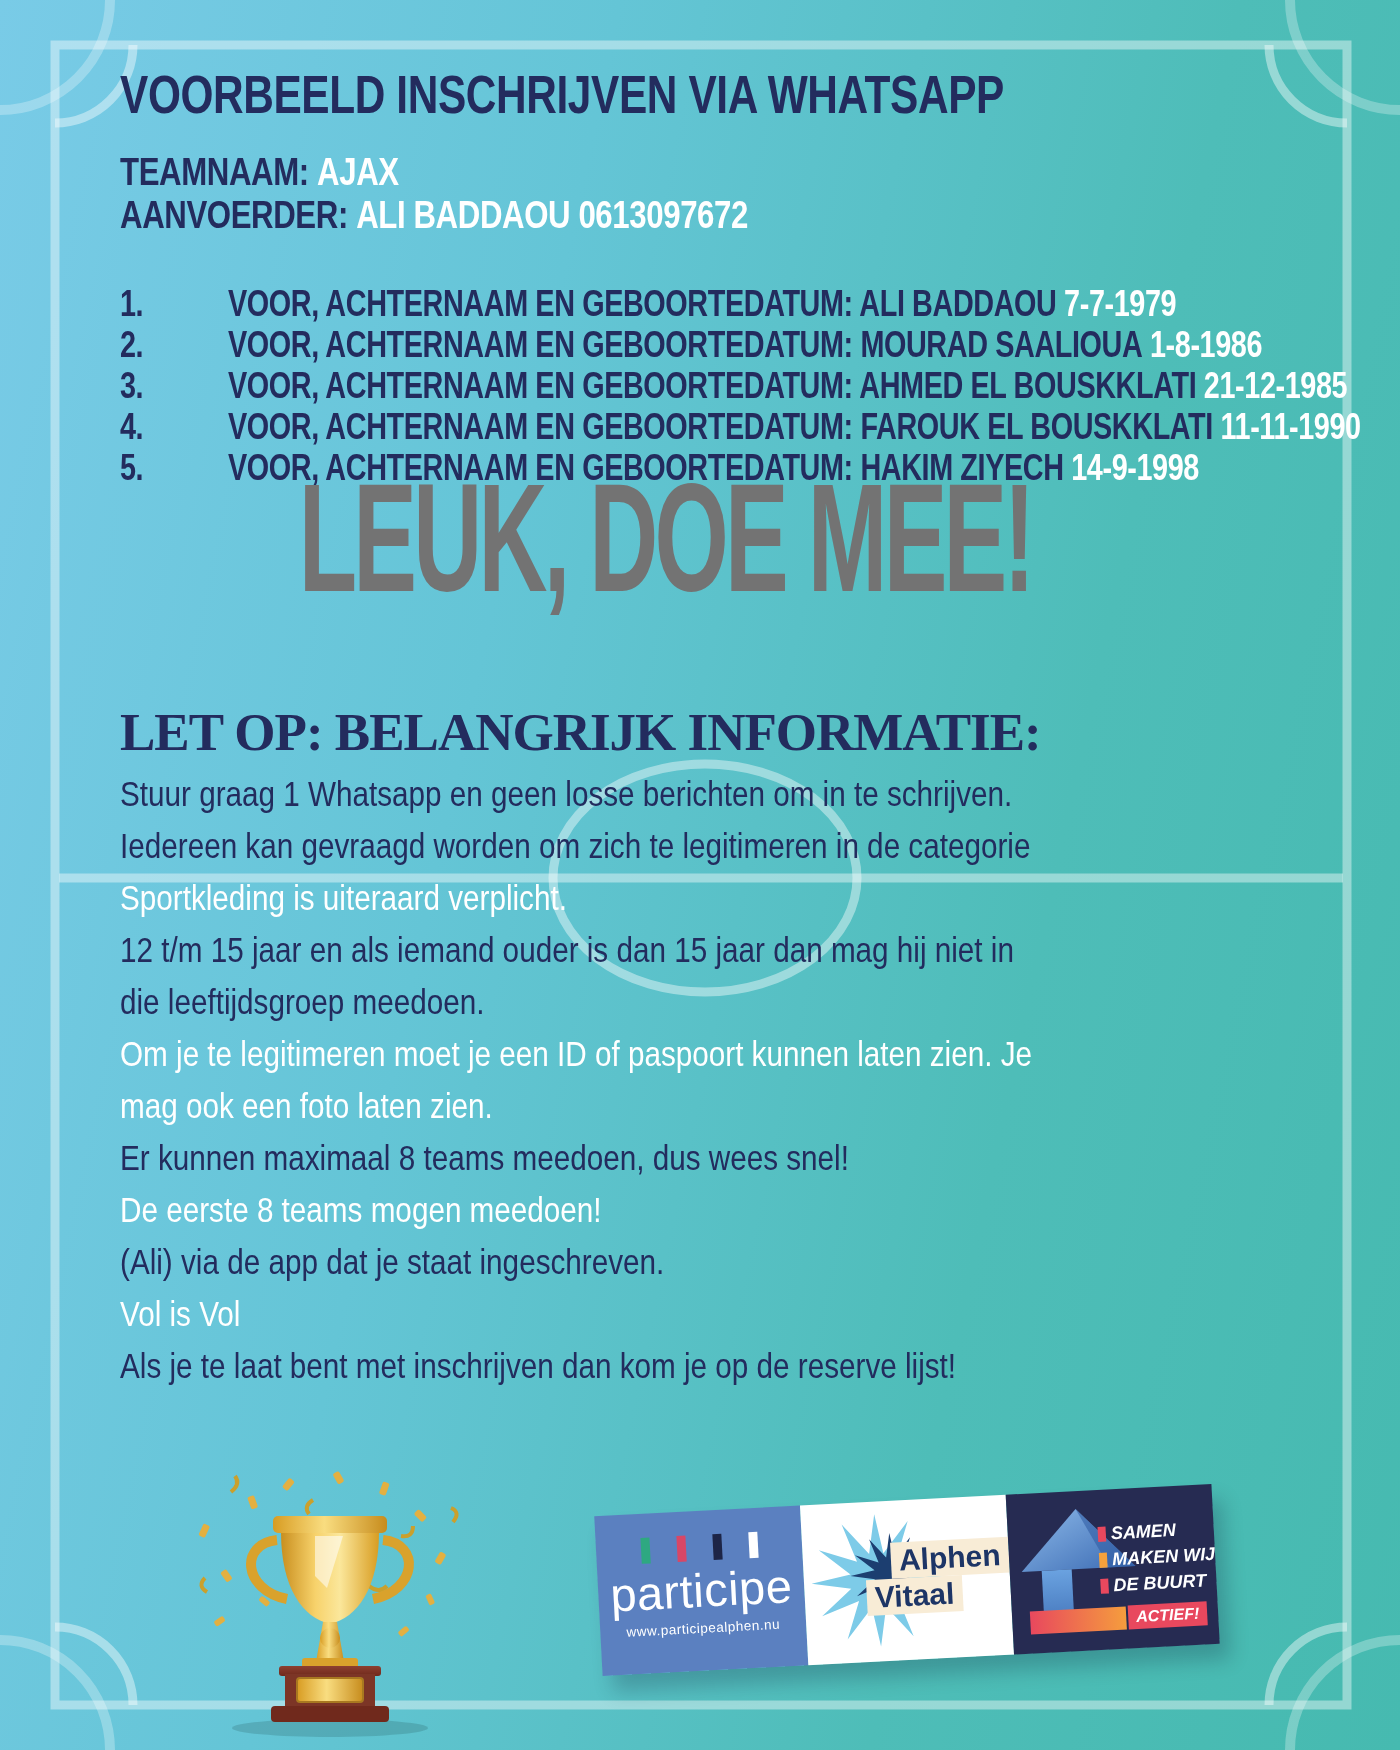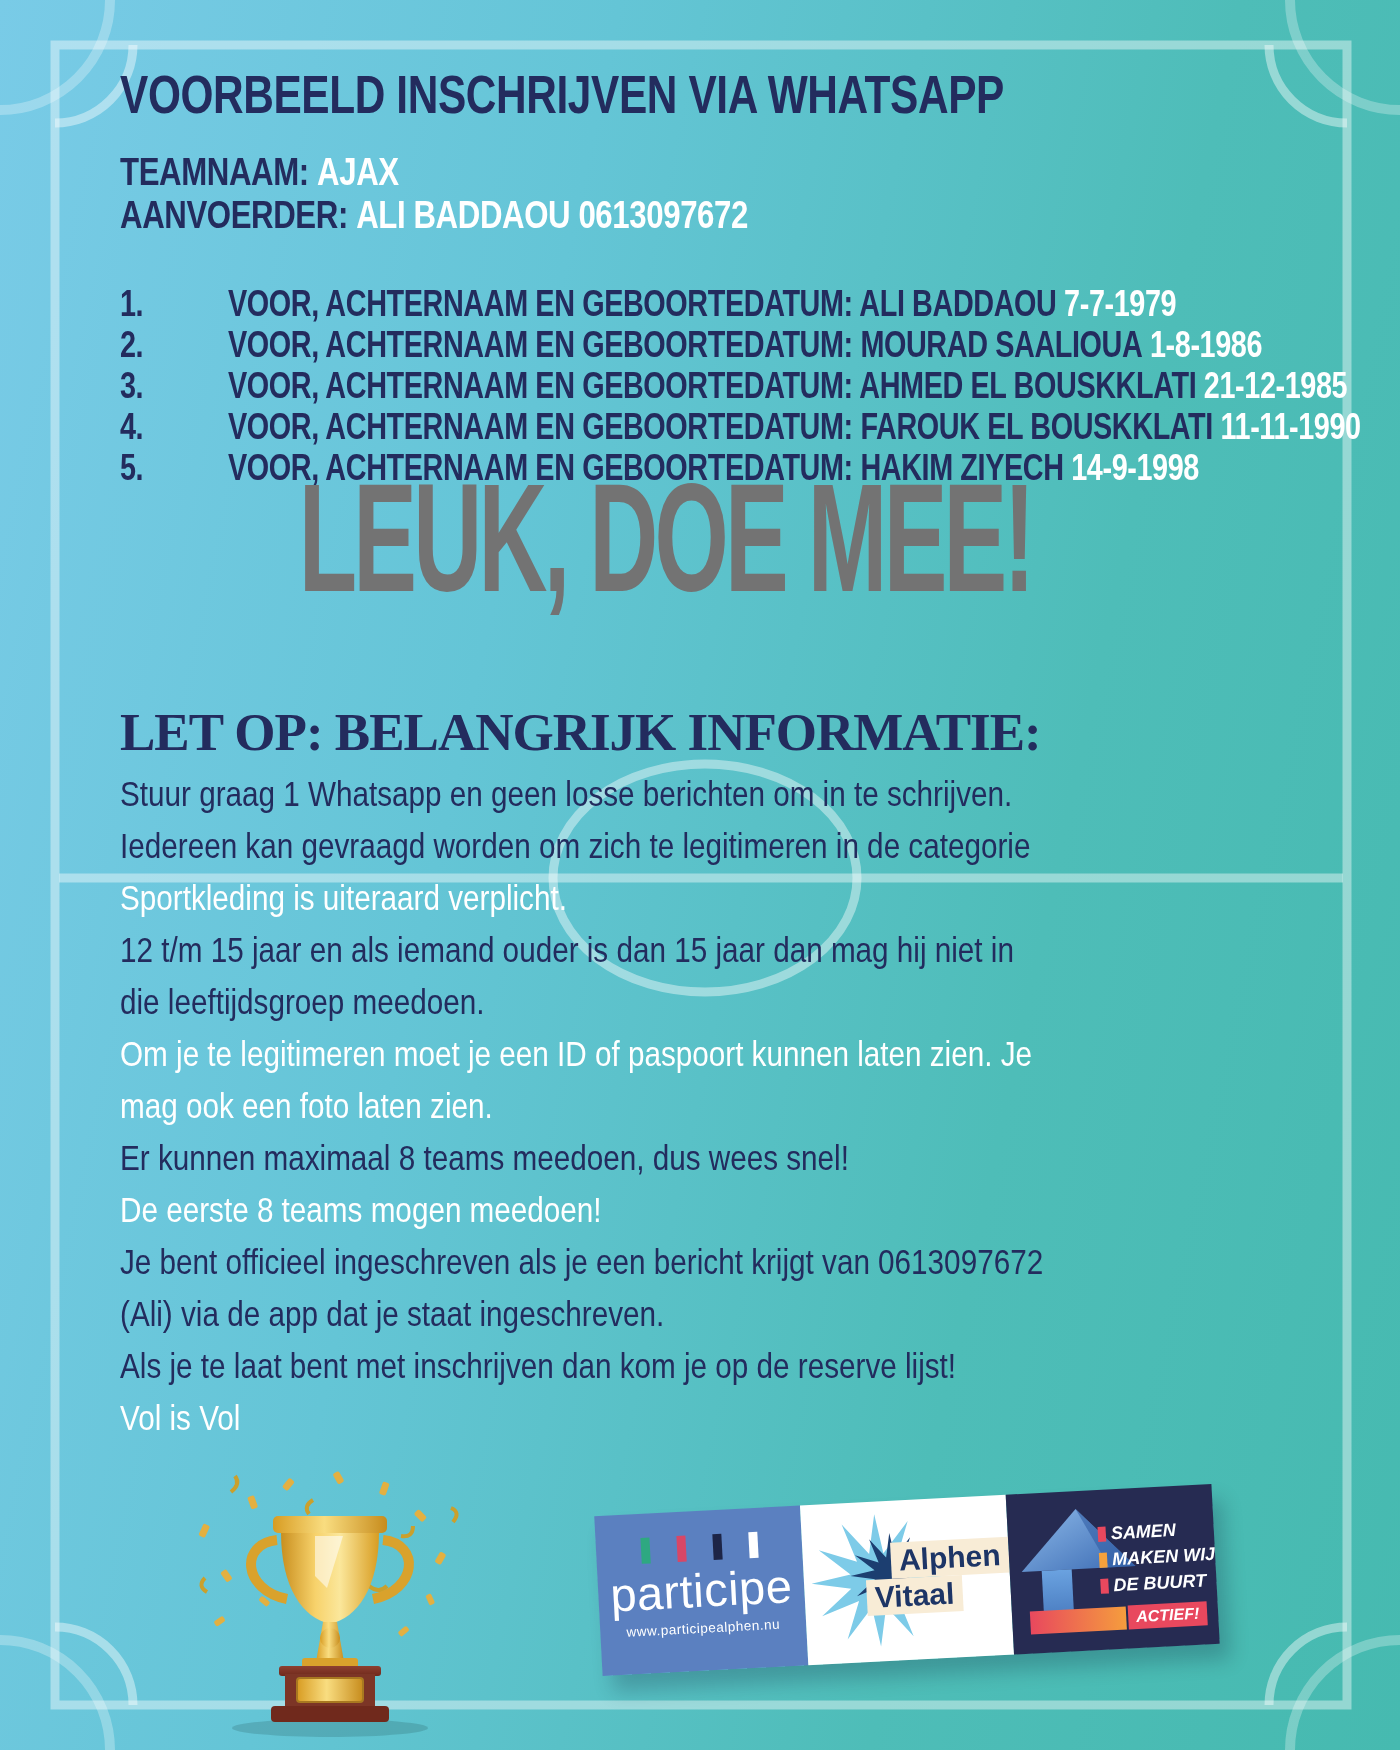--- a/index.html
+++ b/index.html
@@ -110,24 +110,23 @@
 <div class="abs info-lines">
   <div class="info-line navy"><span>Stuur graag 1 Whatsapp en geen losse berichten om in te schrijven.</span></div>
   <div class="info-line navy"><span>Iedereen kan gevraagd worden om zich te legitimeren in de categorie</span></div>
   <div class="info-line white"><span>Sportkleding is uiteraard verplicht.</span></div>
   <div class="info-line navy"><span>12 t/m 15 jaar en als iemand ouder is dan 15 jaar dan mag hij niet in</span></div>
   <div class="info-line navy"><span>die leeftijdsgroep meedoen.</span></div>
   <div class="info-line white"><span>Om je te legitimeren moet je een ID of paspoort kunnen laten zien. Je</span></div>
   <div class="info-line white"><span>mag ook een foto laten zien.</span></div>
   <div class="info-line navy"><span>Er kunnen maximaal 8 teams meedoen, dus wees snel!</span></div>
   <div class="info-line white"><span>De eerste 8 teams mogen meedoen!</span></div>
-  <div class="info-line navy"><span>Je bent officieel ingeschreven als je een bericht krijgt van 0613097672</span></div>
   <div class="info-line navy"><span>(Ali) via de app dat je staat ingeschreven.</span></div>
+  <div class="info-line white"><span>Vol is Vol</span></div>
   <div class="info-line navy"><span>Als je te laat bent met inschrijven dan kom je op de reserve lijst!</span></div>
-  <div class="info-line white"><span>Vol is Vol</span></div>
 </div>
 
 <svg class="abs trophy" viewBox="0 0 330 272">
   <defs>
     <linearGradient id="gold1" x1="0" y1="0" x2="1" y2="0">
       <stop offset="0" stop-color="#c98f1f"></stop>
         <stop offset="0.35" stop-color="#f7d26b"></stop>
       <stop offset="0.6" stop-color="#fbe79b"></stop>
         <stop offset="1" stop-color="#d89d22"></stop>
     </linearGradient>

